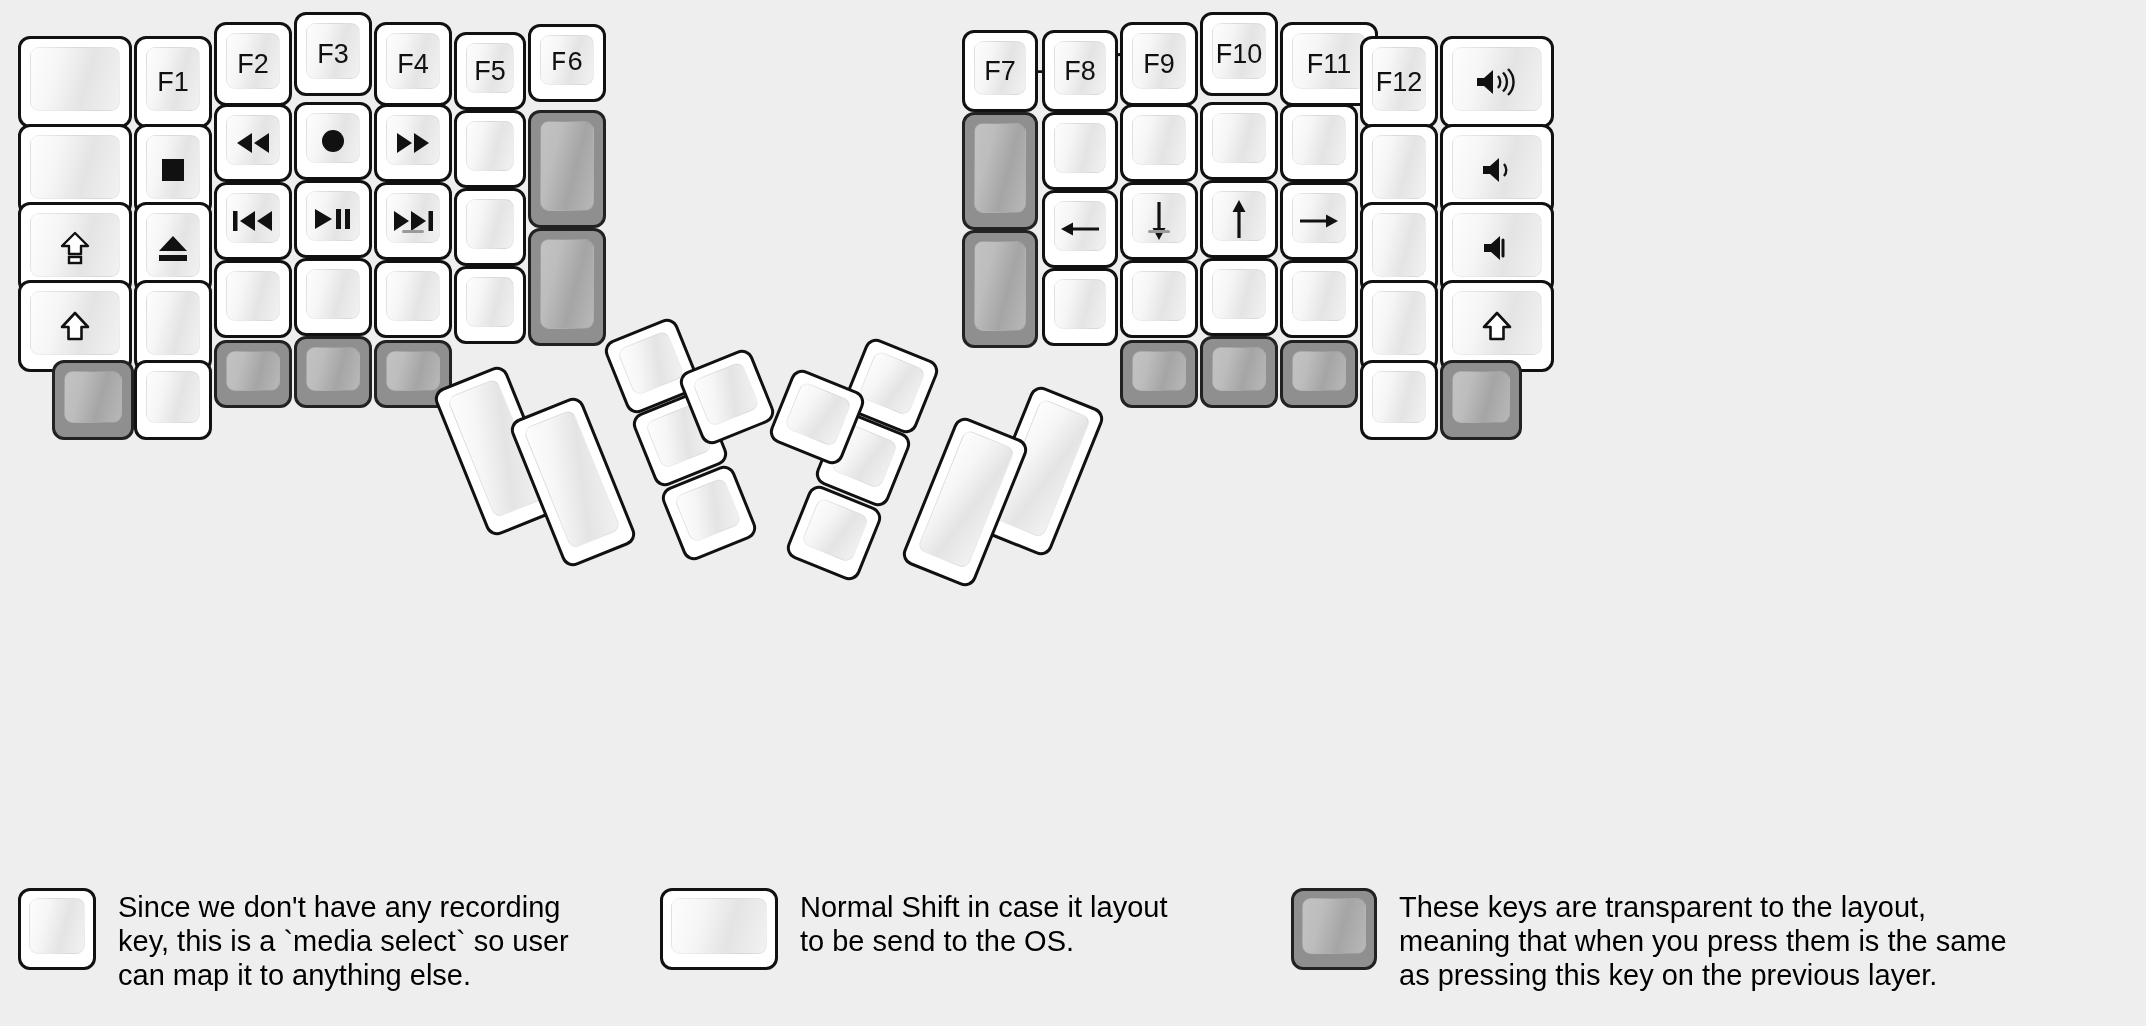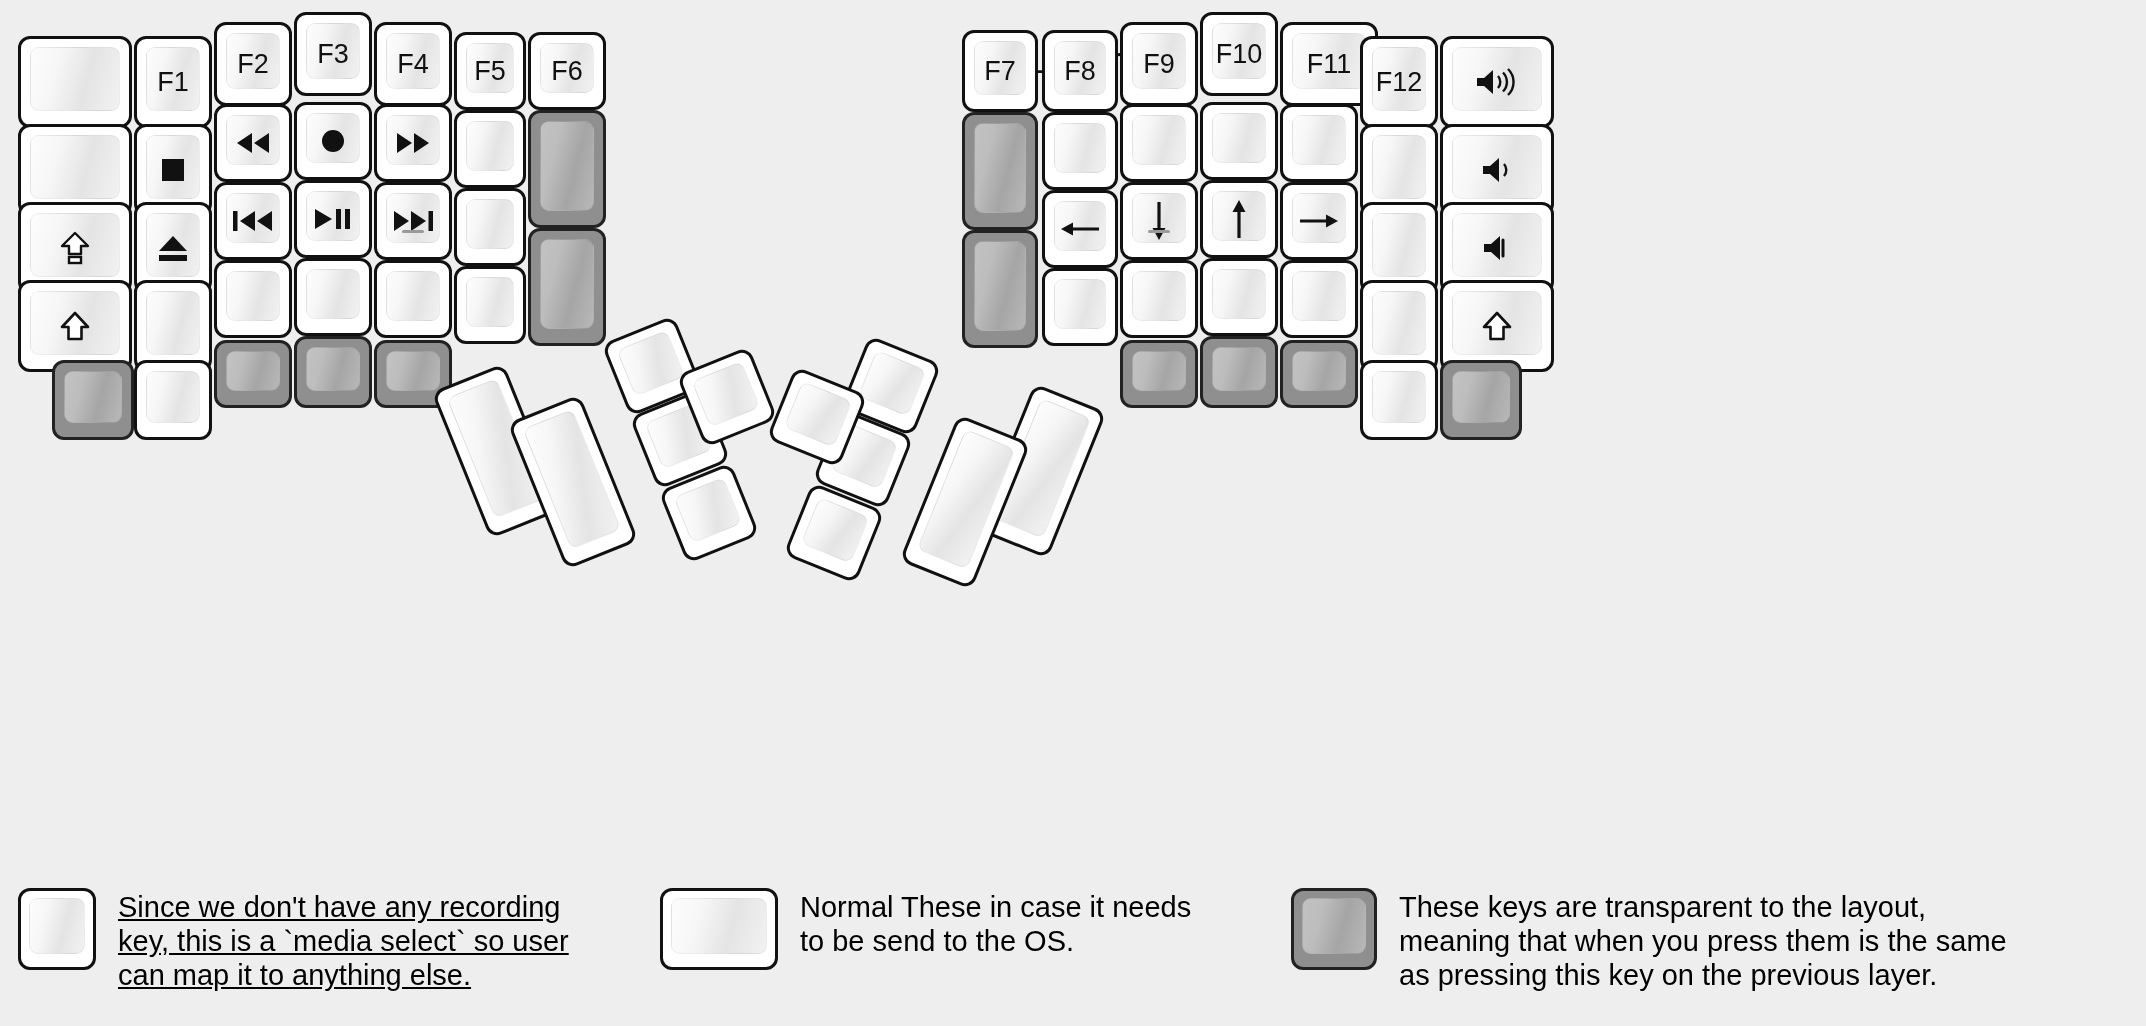--- a/index.html
+++ b/index.html
@@ -255,21 +255,21 @@
       </div>
       <div class="key" style="left: 454px; top: 110px; width: 72px; height: 78px;">
         <div class="cap"></div>
       </div>
       <div class="key" style="left: 454px; top: 188px; width: 72px; height: 78px;">
         <div class="cap"></div>
       </div>
       <div class="key" style="left: 454px; top: 266px; width: 72px; height: 78px;">
         <div class="cap"></div>
       </div>
-      <div class="key" style="left: 528px; top: 32px; width: 78px; height: 78px;">
+      <div class="key" style="left: 528px; top: 24px; width: 78px; height: 78px; font-family: Liberation Mono, monospace;">
         <div class="cap"></div>
         <span class="glyph">F6</span>
       </div>
       <div class="key trans" style="left: 528px; top: 110px; width: 78px; height: 118px;">
         <div class="cap"></div>
       </div>
       <div class="key trans" style="left: 528px; top: 228px; width: 78px; height: 118px;">
         <div class="cap"></div>
       </div>
     </div>
@@ -462,39 +462,39 @@
       </div>
       <div class="key" style="left: 795px; top: 494px; width: 78px; height: 78px; transform: rotate(22deg);">
         <div class="cap"></div>
       </div>
       <div class="key" style="left: 778px; top: 378px; width: 78px; height: 78px; transform: rotate(22deg);">
         <div class="cap"></div>
       </div>
     </div>
 
   <div id="legend-row">
-      <div class="legend-item" style="left: 18px; top: 888px; text-decoration: underline;">
+      <div class="legend-item" style="left: 18px; top: 888px;">
         <div class="legend-key" style="width: 78px; height: 82px;">
           <div class="cap"></div>
           <span class="glyph"><svg width="28" height="28" viewBox="0 0 28 28" xmlns="http://www.w3.org/2000/svg">
               <circle cx="14" cy="14" r="11" fill="#111"></circle>
             </svg></span>
         </div>
         <div class="legend-text">Since we don't have any recording
 key, this is a `media select` so user
 can map it to anything else.</div>
       </div>
       <div class="legend-item" style="left: 660px; top: 888px;">
         <div class="legend-key" style="width: 118px; height: 82px;">
           <div class="cap"></div>
           <span class="glyph"><svg width="30" height="30" viewBox="0 0 30 30" xmlns="http://www.w3.org/2000/svg">
               <path d="M15 2 L28 16 L21.5 16 L21.5 28 L8.5 28 L8.5 16 L2 16 Z" fill="#fff" stroke="#111" stroke-width="2.6" stroke-linejoin="round"></path>
             </svg></span>
         </div>
-        <div class="legend-text">Normal These in case it needs
+        <div class="legend-text">Normal Shift in case it layout
 to be send to the OS.</div>
       </div>
       <div class="legend-item" style="left: 1278px; top: 888px; margin-left: 13px;">
         <div class="legend-key trans" style="width: 86px; height: 82px;">
           <div class="cap"></div>
         </div>
         <div class="legend-text">These keys are transparent to the layout,
 meaning that when you press them is the same
 as pressing this key on the previous layer.</div>
       </div>

